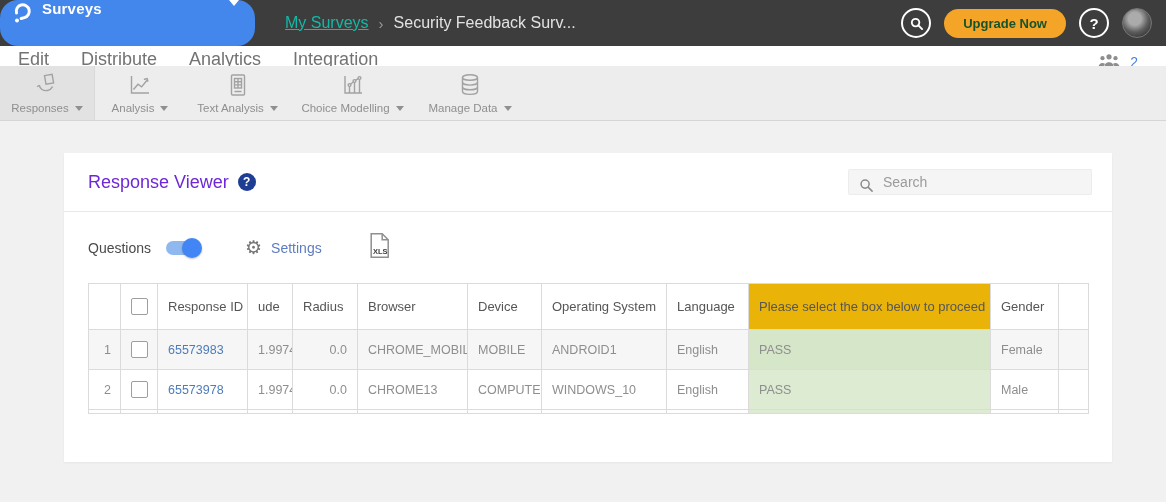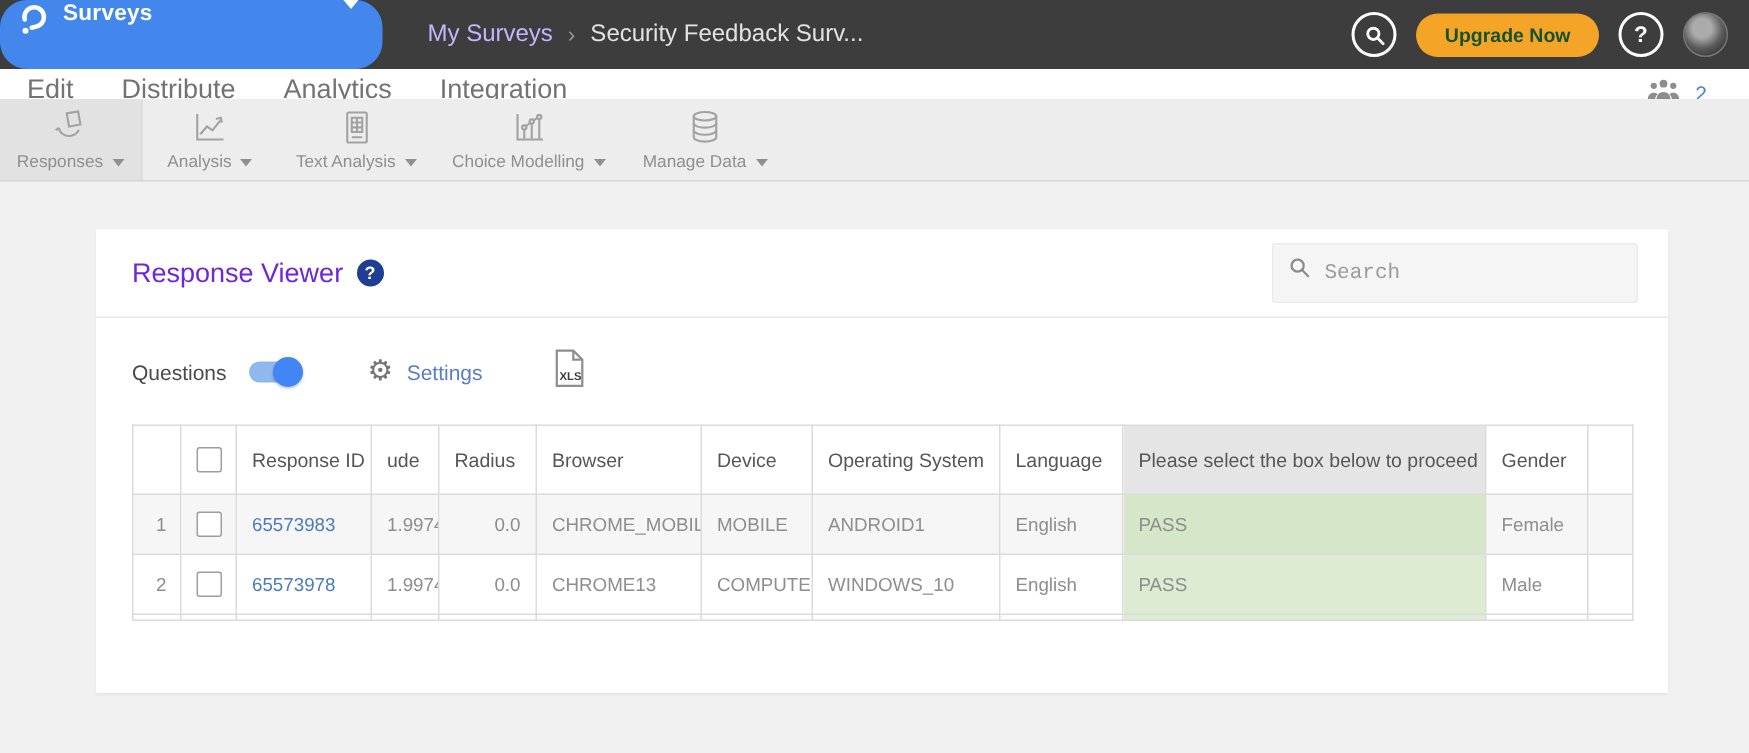--- a/index.html
+++ b/index.html
@@ -6,21 +6,21 @@
   html,body { width:1166px; height:502px; overflow:hidden; }
   body { font-family:"Liberation Sans","DejaVu Sans",sans-serif; background:#f1f1f2; position:relative; }
 
   
   .topbar { position:absolute; top:0; left:0; width:1166px; height:46px; background:#3d3d3d; display:flex; align-items:center; }
   .brand { width:255px; height:46px; background:#4386ec; display:flex; padding:0 16px 0 12px; gap:10px; cursor:pointer;border-radius:18px; }
   .brand-name { color:#fff; font-size:15px; font-weight:bold; letter-spacing:.2px; }
   .caret { width:0; height:0; border-left:5px solid transparent; border-right:5px solid transparent; border-top:6px solid #fff; }
   .brand .caret { margin-left:auto; }
   .breadcrumb { display:flex; align-items:center; gap:10px; margin-left:30px; font-size:16px; }
-  .crumb-parent { color:#c4b5fd; cursor:pointer; }
+  .crumb-parent { color:#14b8a6; cursor:pointer;text-decoration:underline; }
   .crumb-sep { color:#9a9a9a; font-size:15px; }
   .crumb-current { color:#e2e2e2; }
   .topbar-right { margin-left:auto; display:flex; align-items:center; gap:13px; padding-right:14px; }
   .ring { width:30px; height:30px; border:2px solid #fff; border-radius:50%; display:flex; align-items:center; justify-content:center; cursor:pointer; color:#fff; font-weight:bold; font-size:15px; }
   .btn-upgrade { height:29px; padding:0 19px; border:none; border-radius:15px; background:#f4a426; color:#14532d; font-size:13px; font-weight:bold; font-family:inherit; cursor:pointer; }
   .avatar { width:30px; height:30px; border-radius:50%; border:1px solid #777; background:radial-gradient(circle at 42% 35%, #ababab 0 26%, #5c5c5c 55%, #1e1e1e 100%); cursor:pointer; }
 
   
   .tabbar { position:absolute; top:46px; left:0; width:1166px; height:32px; background:#fff; border-bottom:1px solid #e5e5e5; display:flex; align-items:center; padding-left:18px; gap:32px; }
   .tab { font-size:18px; color:#737373; cursor:pointer; padding-bottom:2px; border-bottom:2px solid transparent; }
@@ -34,21 +34,21 @@
   .tool.active { background:#e2e2e2; border-right:1px solid #dadada; }
   .tool-label { display:flex; align-items:center; gap:6px; font-size:11.5px; color:#8f8f8f; }
   .tool .caret { border-left:4px solid transparent; border-right:4px solid transparent; border-top:5px solid #909090; }
   .tool svg { display:block; }
 
   
   .card { position:absolute; left:64px; top:153px; width:1048px; height:309px; background:#fff; box-shadow:0 1px 2px rgba(0,0,0,.05); }
   .card-header { height:59px; display:flex; align-items:center; padding:0 20px 0 24px; border-bottom:1px solid #e8e8e8; }
   .viewer-title { font-size:18px; color:#6d28d9; }
   .help-badge { width:18px; height:18px; margin-left:9px; border-radius:50%; background:#1d3e92; color:#fff; font-size:12px; font-weight:bold; display:flex; align-items:center; justify-content:center; cursor:pointer; }
-  .search-box { margin-left:auto; position:relative; width:244px; height:40px;font-family:Liberation Mono, monospace; }
+  .search-box { margin-left:auto; position:relative; width:244px; height:26px; }
   .search-box input { width:100%; height:100%; background:#f5f5f5; border:1px solid #ececec; border-radius:2px; padding:0 10px 0 34px; font-size:14px; font-family:inherit; color:#555; outline:none; }
   .search-box input::placeholder { color:#9b9b9b; }
   .search-box .mag { position:absolute; left:11px; top:9px; }
   .filter-dd { width:207px; height:34px; margin-left:3px; background:#f0f0f0; border-radius:2px; position:relative; display:flex; align-items:center; justify-content:center; padding-right:28px; font-size:14px; color:#5c5c5c; cursor:pointer; }
   .filter-dd .caret { position:absolute; right:13px; border-left:4px solid transparent; border-right:4px solid transparent; border-top:5px solid #777; }
 
   
   .controls { height:71px; display:flex; align-items:center; padding:0 24px; }
   .q-label { font-size:14px; color:#4a4a4a; }
   .toggle { width:35px; height:14px; border-radius:7px; background:#b9cfef; margin-left:15px; position:relative; cursor:pointer; }
@@ -60,21 +60,21 @@
   .settings-label { font-size:14px; color:#5d7cc1; }
   .xls { margin-left:46px; cursor:pointer; }
 
   
   .table-wrap { margin:0 24px; }
   table { border-collapse:collapse; table-layout:fixed; width:1000px; }
   th, td { border:1px solid #dbdbdb; padding:6px 10px; overflow:hidden; white-space:nowrap; }
   th { height:46px; font-size:13px; font-weight:normal; color:#565656; text-align:left; background:#fff; }
   td { height:40px; font-size:12.5px; color:#8e8e8e; background:#fff; }
   tr.r1 td { background:#f6f6f6; }
-  th.hl { background:#e5e5e5; }
+  th.hl { background:#eab308; }
   td.hl-cell { background:#dcebd1 !important; }
   tr.r1 td.hl-cell { background:#d6e6c9 !important; }
   .c-num { text-align:right; padding-right:9px; }
   .c-check { text-align:center; padding:6px 4px; }
   .cb { display:inline-block; width:17px; height:17px; border:1px solid #9e9e9e; border-radius:2px; background:#fff; vertical-align:middle; cursor:pointer; }
   .id-head { display:flex; align-items:center; }
   .id-link { display:block; text-align:left; color:#4d7cb8; text-decoration:none; cursor:pointer; }
   td.num { text-align:right; }
   tr.sliver td { height:4px; padding:0; border-top:1px solid #dbdbdb; }
 </style>

